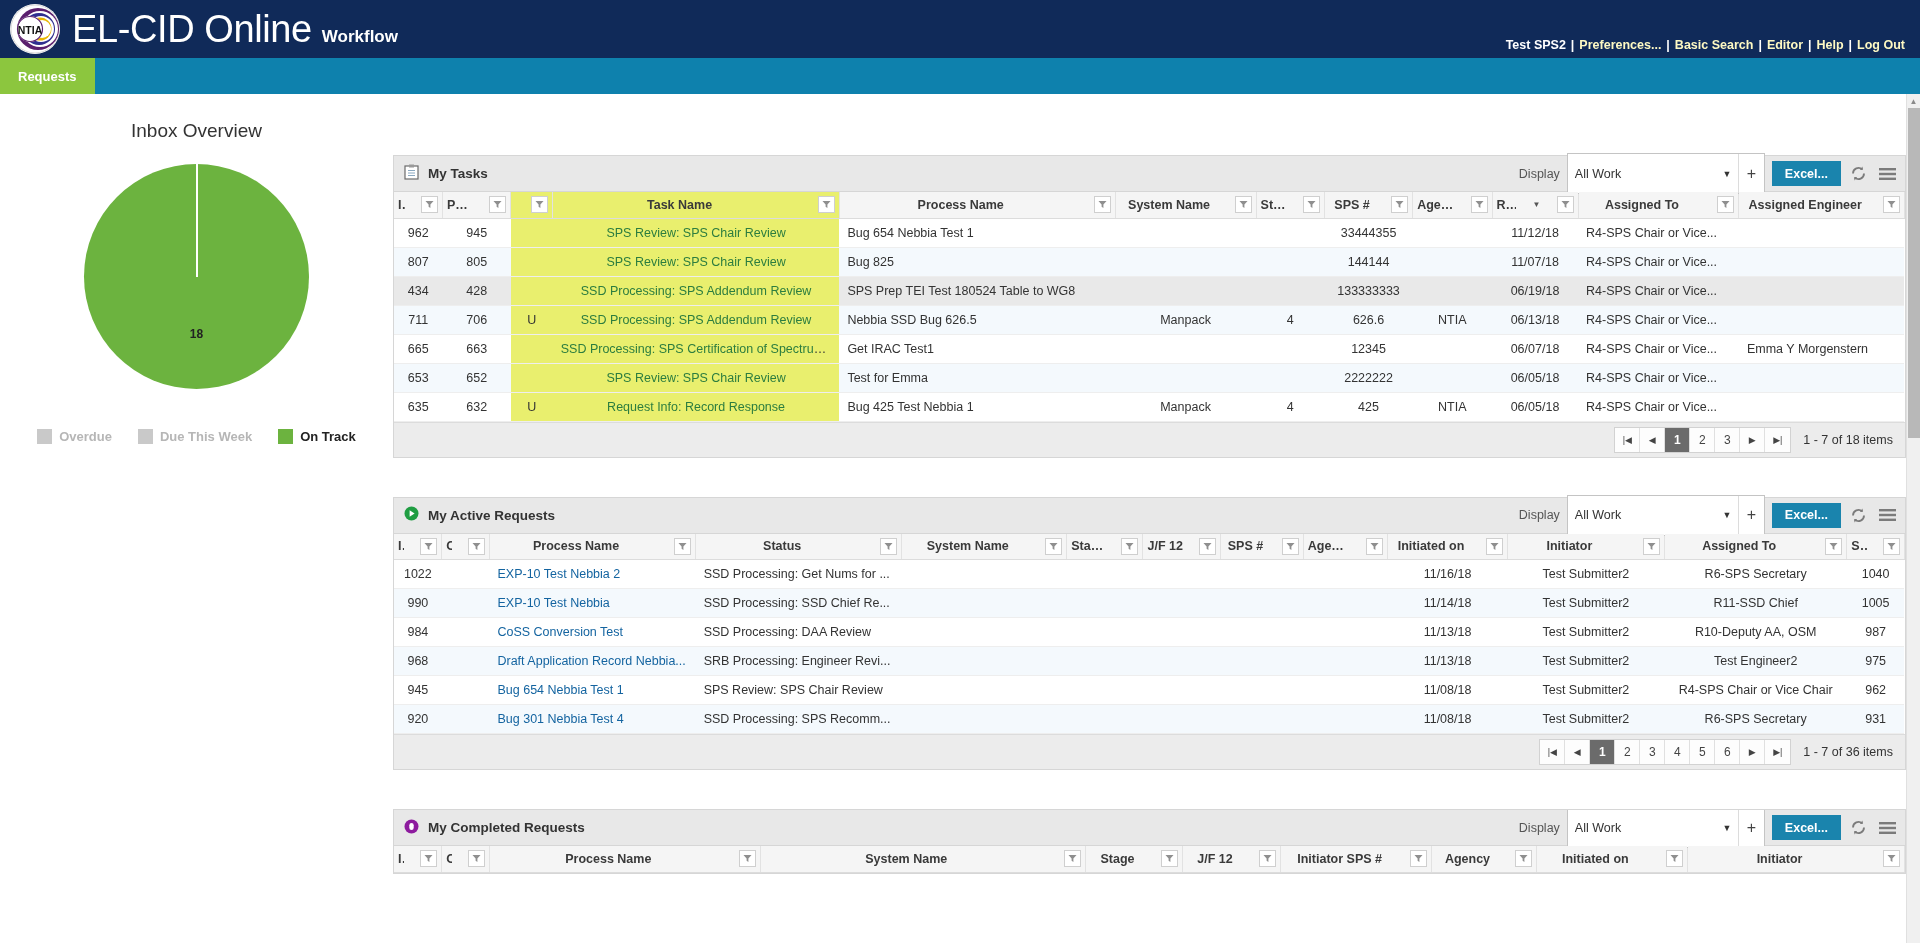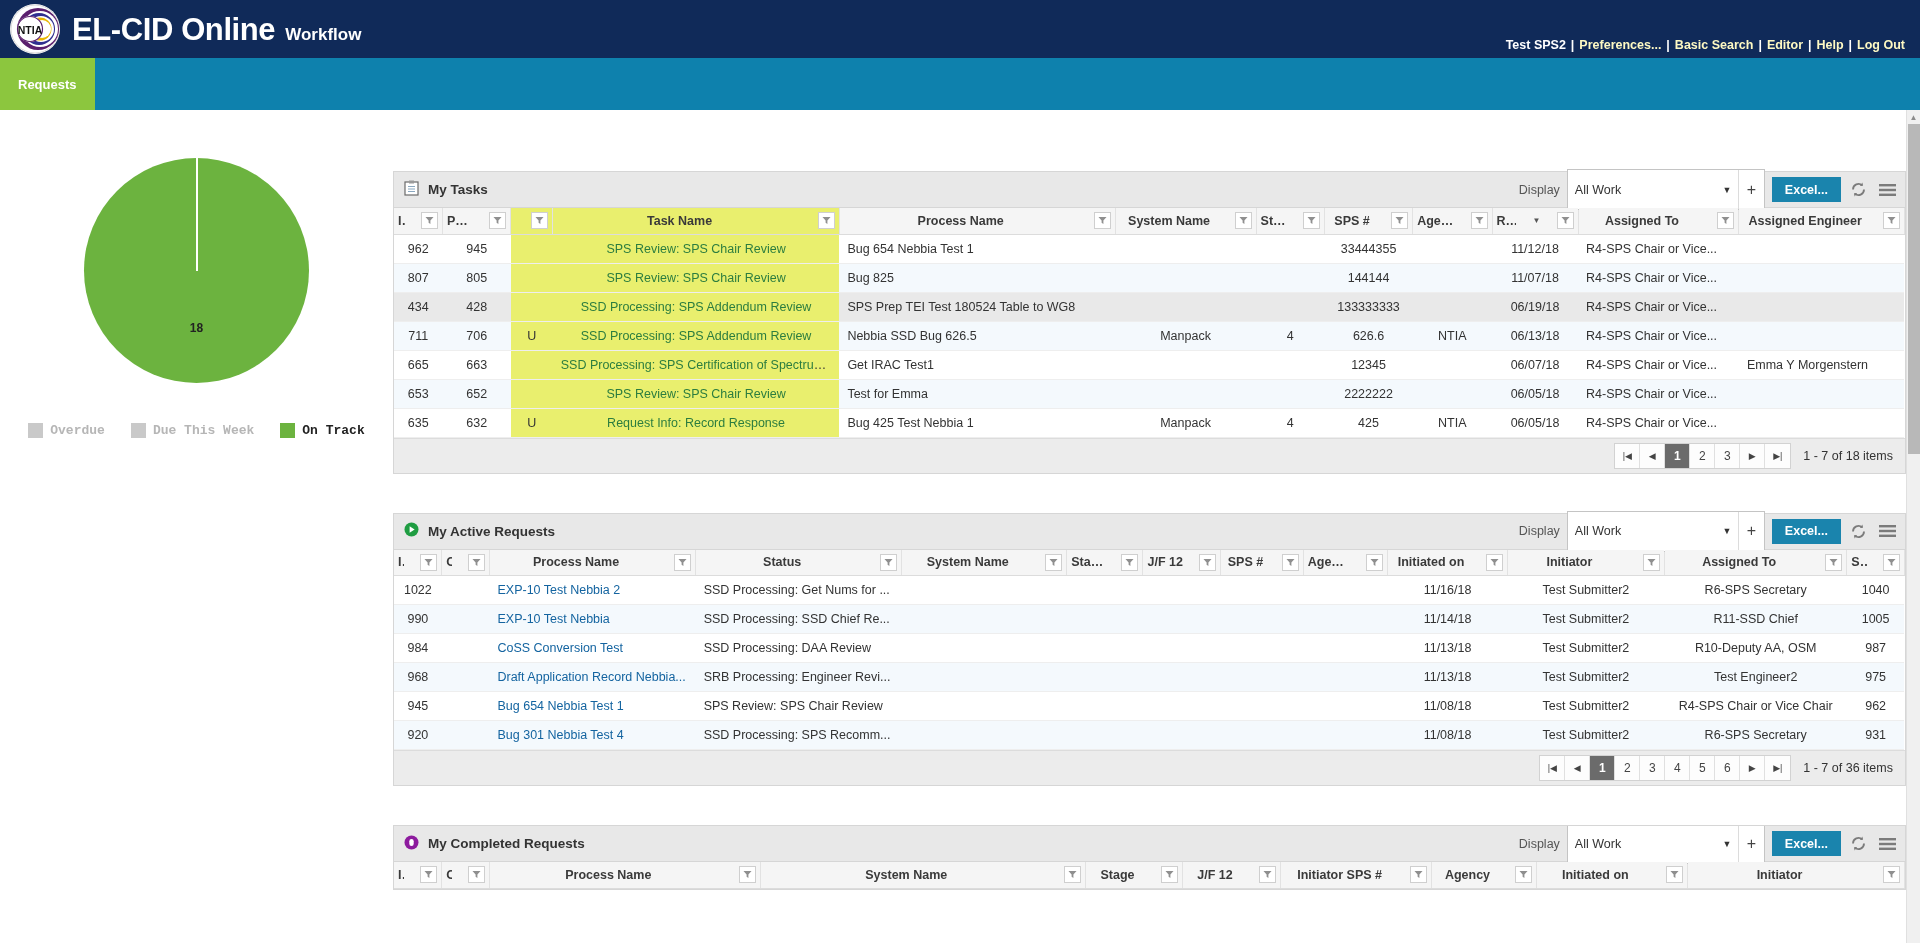--- a/index.html
+++ b/index.html
@@ -26,21 +26,21 @@
     display: flex; align-items: center; justify-content: center;
     flex: 0 0 auto;
   }
   .ntia-logo { display:block; }
   .brand {
     display: flex; align-items: baseline;
     color: #ffffff;
     margin-left: 2px;
   }
   .brand .main {
-    font-size: 31px; font-weight: bold; letter-spacing: -0.4px;
+    font-size: 38px; font-weight: normal; letter-spacing: -0.4px;
     line-height: 1;
   }
   .brand .sub {
     font-size: 17px; font-weight: bold; margin-left: 10px;
   }
   .header-links {
     position: absolute; right: 10px; top: 0;
     height: 58px;
     display: flex; align-items: flex-end;
     padding-bottom: 6px;
@@ -50,21 +50,21 @@
   }
   .header-links a {
     color: #fef9c3; text-decoration: none;
     padding: 0 5px;
   }
   .header-links .sep { color: #ffffff; }
   .header-links .uname { padding: 0 5px; }
 
   
   .navbar {
-    height: 52px;
+    height: 36px;
     background: #0e81ad;
     display: flex; align-items: stretch; text-align: center;
   }
   .nav-tab {
     background: #8cc63e;
     color: #ffffff;
     font-weight: bold;
     font-size: 13px;
     display: flex; align-items: center;
     padding: 0 18px;
@@ -114,21 +114,20 @@
     position: absolute;
     left: 50%; top: 163px;
     transform: translateX(-50%);
     font-size: 12px; font-weight: bold; color: #222222;
   }
   .legend {
     margin-top: 40px;
     display: flex; align-items: center; justify-content: center;
     gap: 26px;
     font-size: 13px;
-    font-family: Liberation Mono, monospace;
   }
   .legend-item { display: flex; align-items: center; gap: 7px; }
   .legend-swatch { width: 15px; height: 15px; display: inline-block; }
   .legend-item.off .legend-text { color: #b6b6b6; font-weight: bold; }
   .legend-item.on  .legend-text { color: #222222; font-weight: bold; }
 
   
   .grids {
     flex: 1 1 auto;
     padding: 22px 14px 0 0;
@@ -328,20 +327,21 @@
   </div>
 </div>
 
 <div class="navbar">
   <div class="nav-tab">Requests</div>
 </div>
 
 <div class="page">
 
   <div class="chart-panel">
+    <div class="chart-title">Inbox Overview</div>
     <div class="pie-holder">
       <div class="pie">
         <div class="pie-seam"></div>
       </div>
       <div class="pie-label">18</div>
     </div>
     <div class="legend">
       <div class="legend-item off">
         <span class="legend-swatch" style="background:#c9c9c9"></span>
         <span class="legend-text">Overdue</span>

